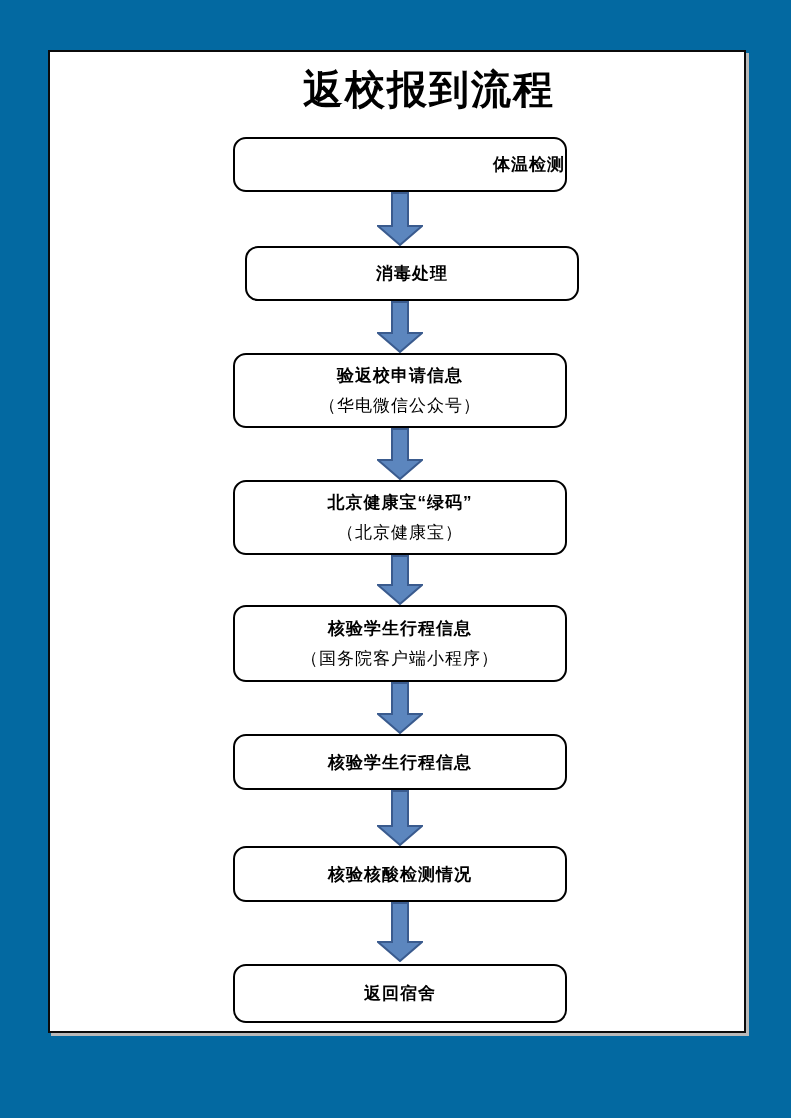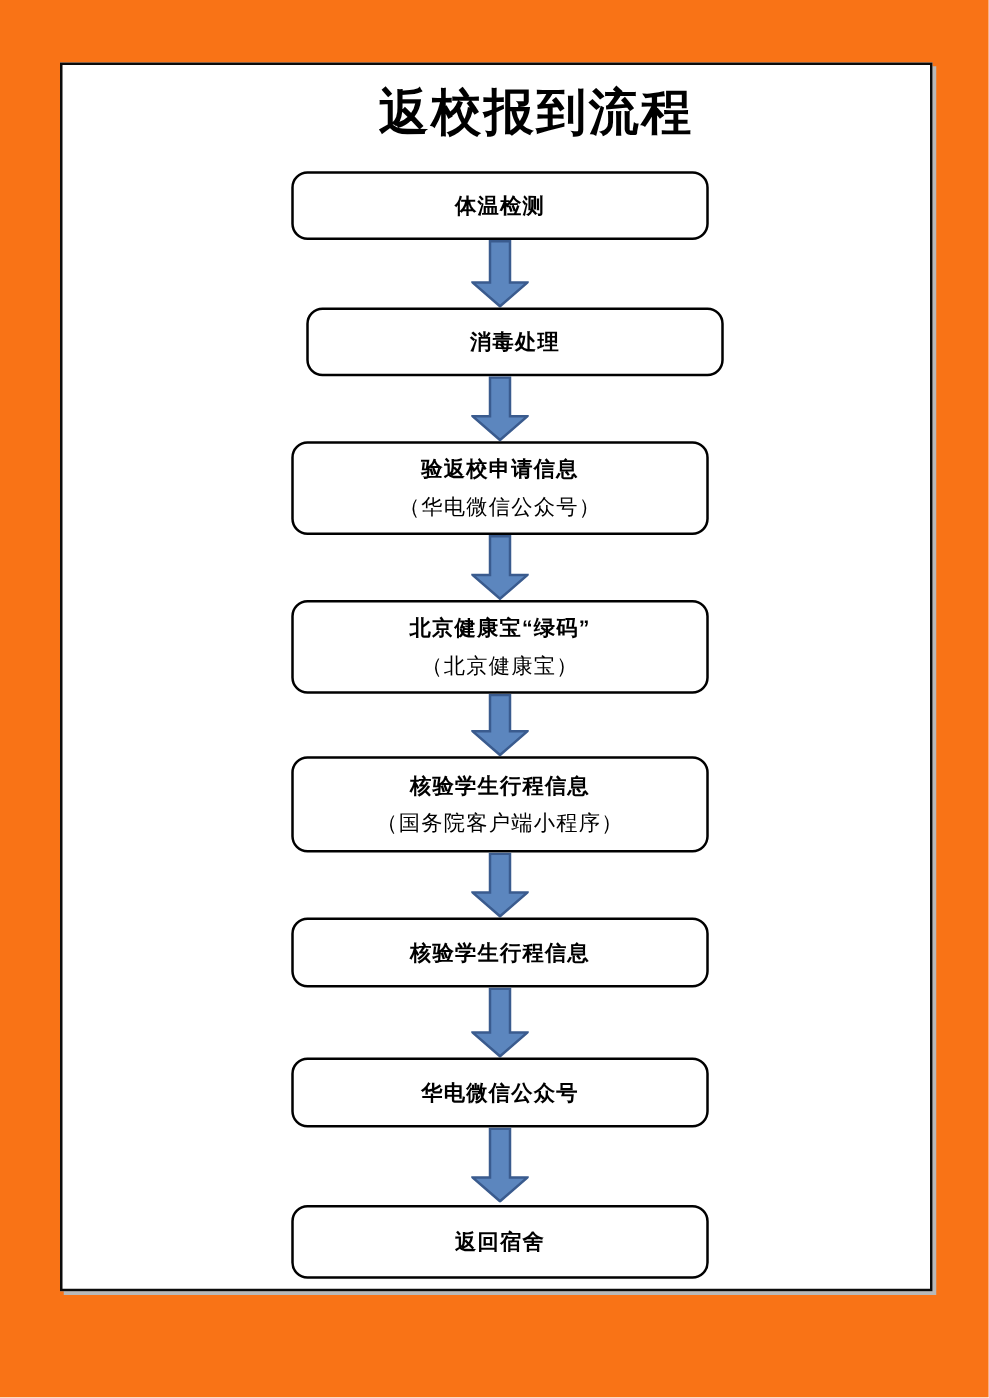--- a/index.html
+++ b/index.html
@@ -2,21 +2,21 @@
 <html style="--arrow-fill: #5C86BE; --arrow-stroke: #3A5B8E;"><head>
 <meta charset="utf-8">
 <style>
   * { margin: 0; padding: 0; box-sizing: border-box; }
   html, body {
     width: 791px; height: 1118px;
     background: #ffffff;
     font-family: "Liberation Sans", sans-serif;
     overflow: hidden;
   }
-  .page { position: relative; width: 791px; height: 1118px; background: #f97316; }
+  .page { position: relative; width: 791px; height: 1118px; background: #0369a1; }
 
   .doc-frame {
     position: absolute;
     left: 48px; top: 50px;
     width: 698px; height: 983px;
     border: 2.5px solid #0b0b0b;
     background: #fff;
     box-shadow: 3px 3px 0 #b9b9b9;
   }
 
@@ -61,21 +61,21 @@
     font-family: "Liberation Serif", serif;
     font-weight: normal;
     font-size: 17px;
     letter-spacing: 1px;
     color: #000;
     text-align: center;
   }
   .node .sublabel:empty { display: none; }
 
   
-  .n1 { top: 137px; height: 55px; }
+  .n1 { top: 137px; height: 55px; align-items: flex-end; }
   .n2 { top: 246px; height: 55px; margin-left: 12px; }
   .n3 { top: 353px; height: 75px; }
   .n4 { top: 480px; height: 75px; }
   .n5 { top: 605px; height: 77px; }
   .n6 { top: 734px; height: 56px; }
   .n7 { top: 846px; height: 56px; }
   .n8 { top: 964px; height: 59px; }
 
   .arrow {
     position: absolute;
@@ -169,21 +169,21 @@
 
   </div>
 
   <div class="arrow a6">
     <svg width="46" height="56" viewBox="0 0 46 56" aria-hidden="true">
       <polygon points="15,1 31,1 31,36 45,36 23,55 1,36 15,36"></polygon>
     </svg>
   </div>
 
   <div class="node n7">
-    <span class="label">华电微信公众号</span>
+    <span class="label">核验核酸检测情况</span>
 
   </div>
 
   <div class="arrow a7">
     <svg width="46" height="60" viewBox="0 0 46 60" aria-hidden="true">
       <polygon points="15,1 31,1 31,40 45,40 23,59 1,40 15,40"></polygon>
     </svg>
   </div>
 
   <div class="node n8">

